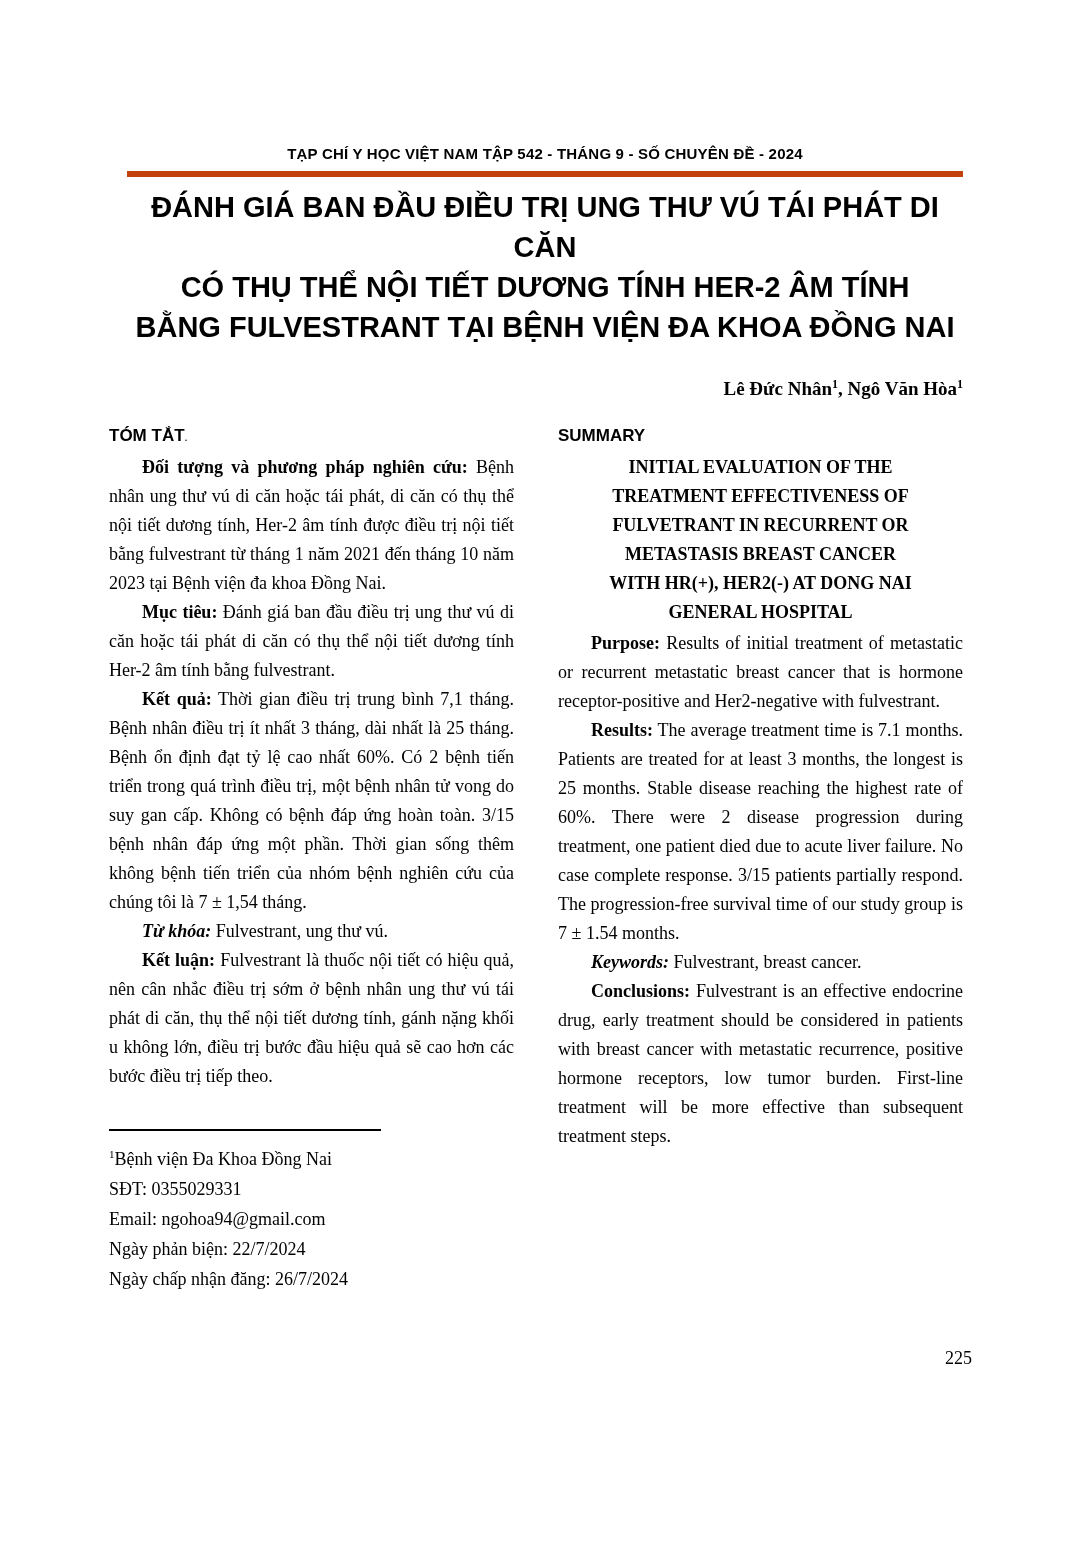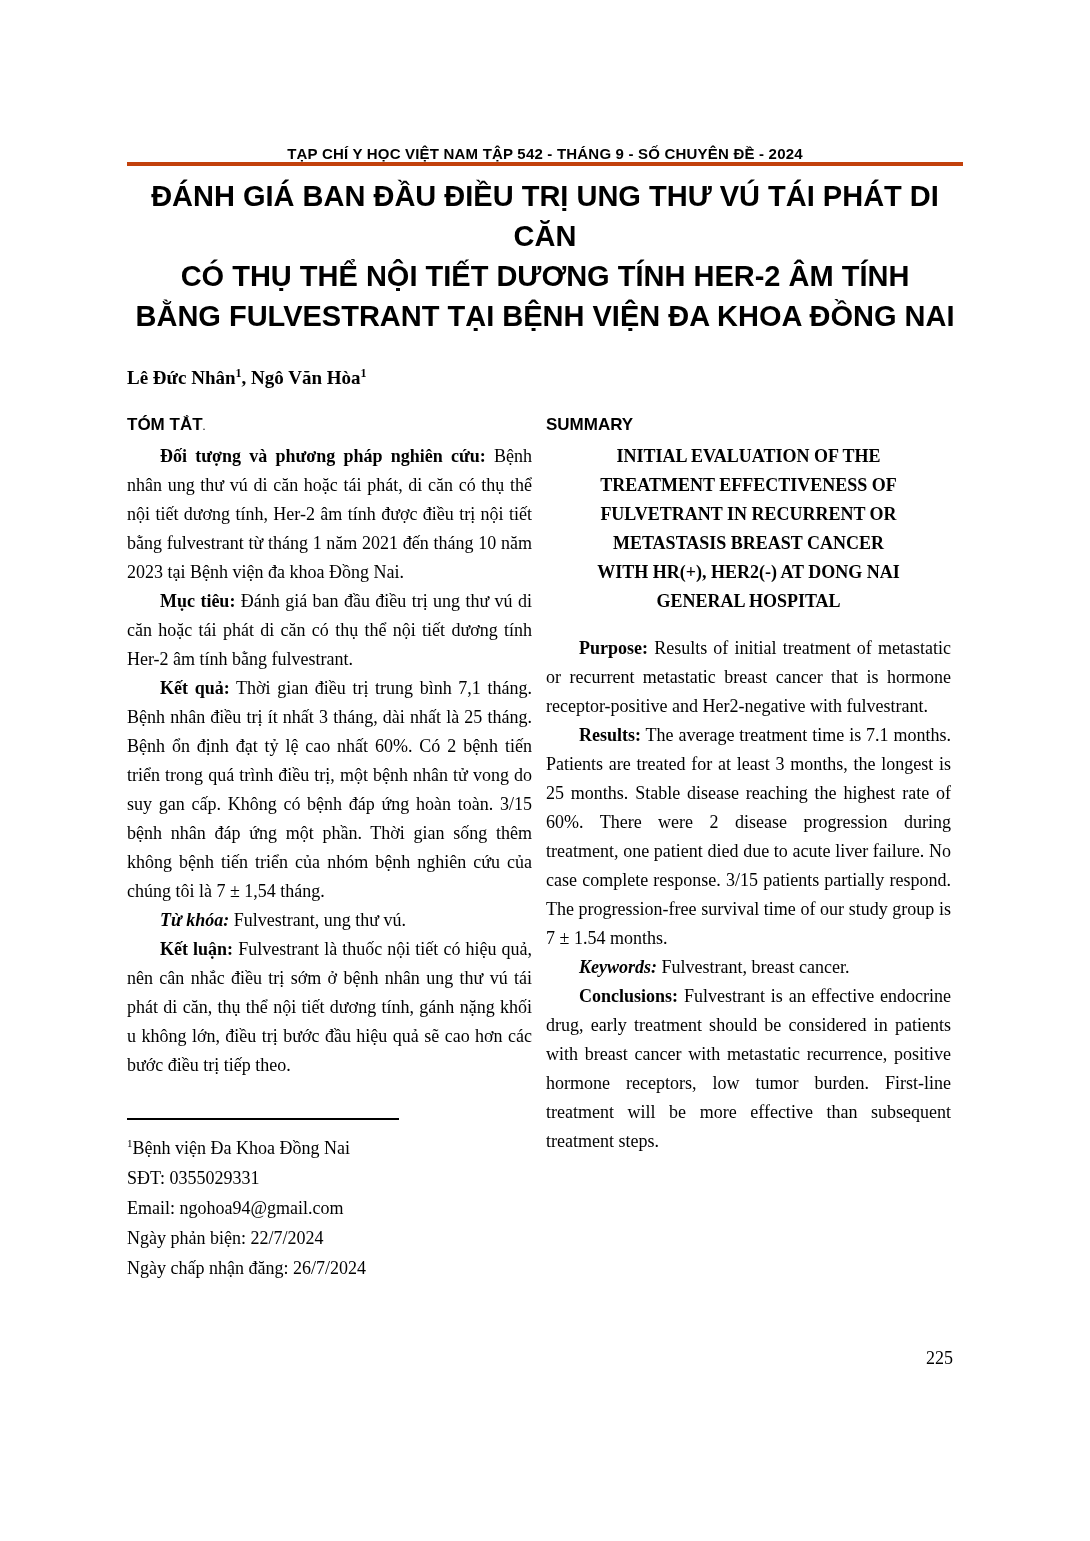--- a/index.html
+++ b/index.html
@@ -17,57 +17,59 @@
     inset: 0;
     padding: 145px 127px 0 127px;
     overflow: hidden;
   }
   .journal-header {
     text-align: center;
     font-family: "Liberation Sans", sans-serif;
     font-weight: bold;
     font-size: 15px;
     letter-spacing: 0.2px;
-    border-bottom: 4px solid #c2410c;
+    padding-bottom: 9px;
+    border-bottom: 6px solid #c2410c;
   }
   .article-title {
     margin-top: 10px;
     text-align: center;
     font-family: "Liberation Sans", sans-serif;
     font-weight: bold;
     font-size: 29px;
     line-height: 40px;
   }
   .authors {
     margin-top: 30px;
-    text-align: left;
+    text-align: right;
     font-weight: bold;
     font-size: 19px;
   }
   .authors sup { font-size: 12px; font-weight: bold; }
   .columns {
     display: flex;
-    gap: 14px;
+    gap: 44px;
     margin-top: 26px;
     align-items: flex-start;
+    justify-content: flex-end;
   }
   .col { width: 405px; flex: 0 0 405px; }
   .section-heading {
     font-family: "Liberation Sans", sans-serif;
     font-weight: bold;
     font-size: 17px;
     margin-bottom: 7px;
   }
   .heading-dot { font-family: "Liberation Serif", serif; font-size: 12px; font-weight: normal; }
   .en-title {
     text-align: center;
     font-weight: bold;
     font-size: 18px;
     line-height: 29px;
-    margin-bottom: 18px;
+    margin-bottom: 2px;
   }
   .para {
     font-size: 18px;
     line-height: 29px;
     text-align: justify;
     text-indent: 33px;
   }
   .para .lead { font-weight: bold; }
   .para .lead.italic { font-style: italic; }
   .footnote {
@@ -77,21 +79,21 @@
   }
   .footnote-rule {
     width: 272px;
     border-top: 2px solid #000;
     margin-bottom: 8px;
   }
   .affiliation { }
   .affiliation sup { font-size: 11px; }
   .page-number {
     position: absolute;
-    right: 137px;
+    right: 118px;
     top: 1348px;
     font-size: 18px;
   }
 </style>
 </head>
 <body>
 
 <div class="page">
 
   <div class="journal-header">

